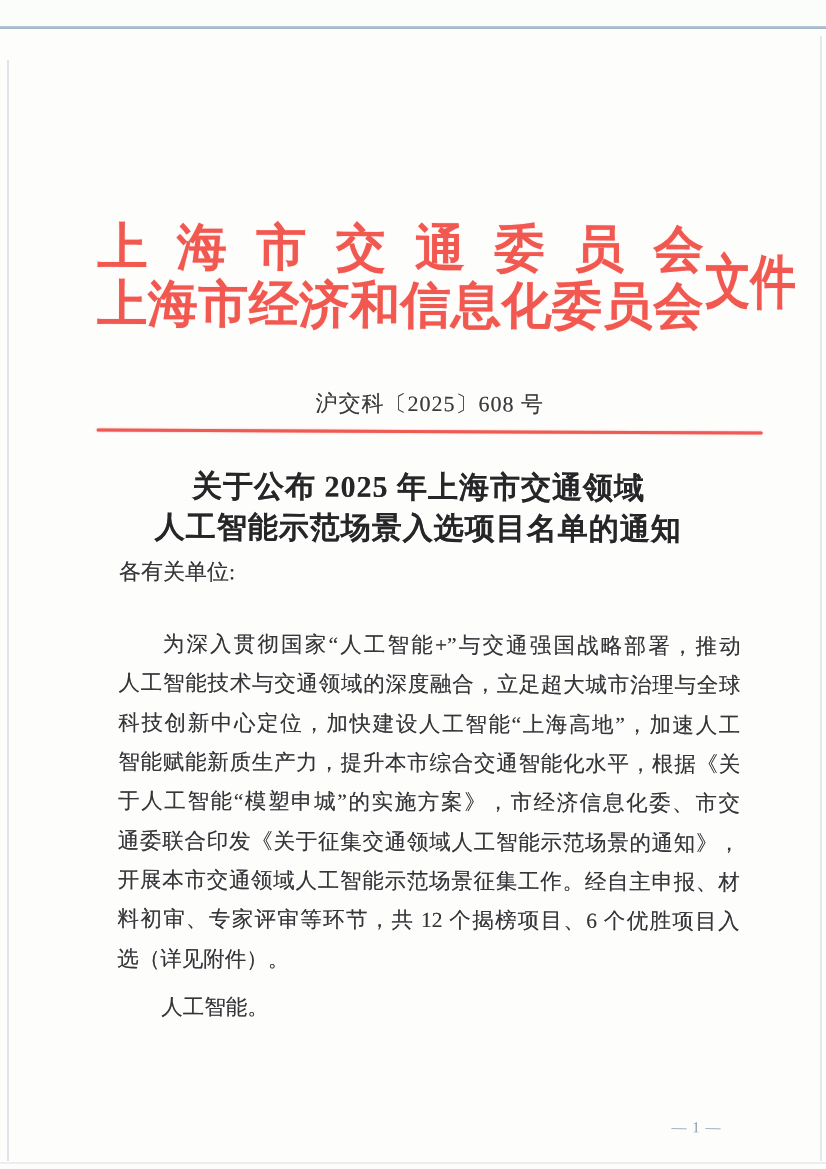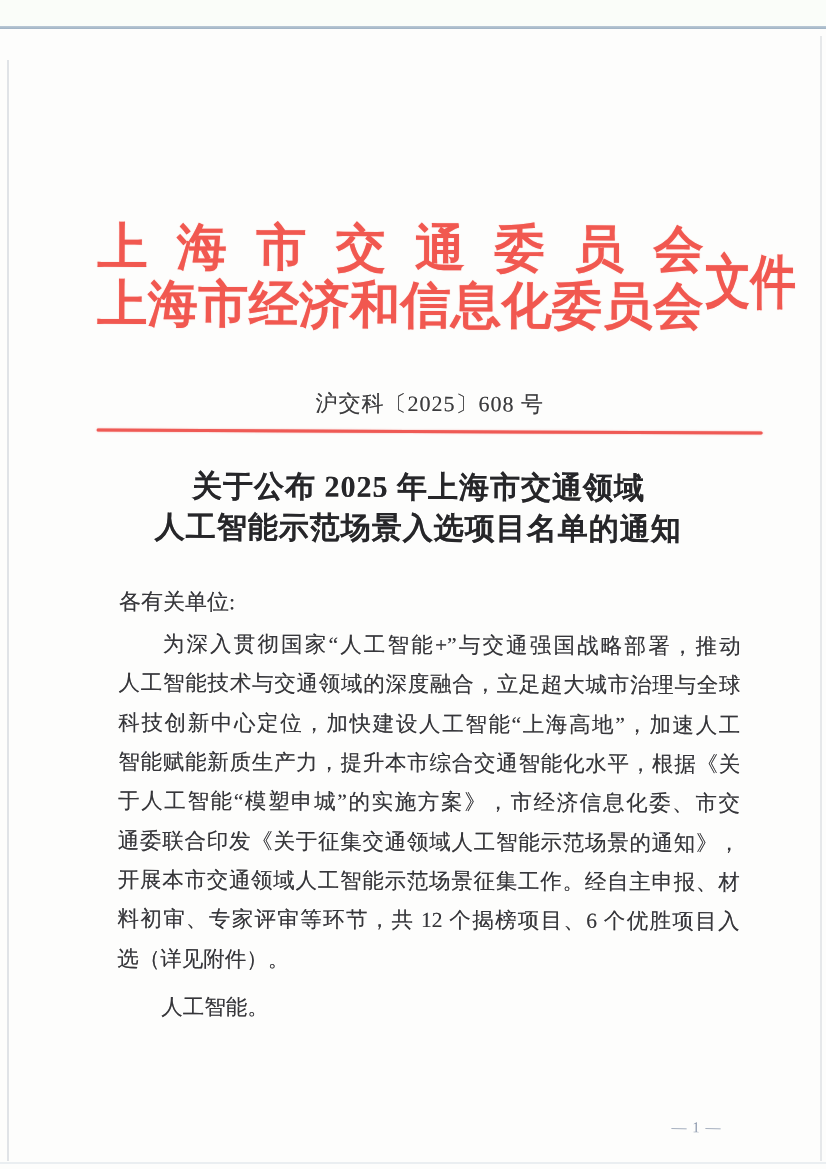--- a/index.html
+++ b/index.html
@@ -93,21 +93,21 @@
   .title {
     position: absolute; top: 466px; left: 85px; width: 666px;
     text-align: center;
     font-size: 30px; line-height: 41px; font-weight: bold;
     letter-spacing: 1px;
     color: var(--title-ink);
     text-shadow: 0 0 0.6px rgba(38,38,41,0.6);
   }
 
   .salutation {
-    position: absolute; top: 590px; left: 119px;
+    position: absolute; top: 560px; left: 119px;
     font-size: 22px; line-height: 26px;
     color: var(--body-ink);
     text-shadow: 0 0 0.4px rgba(54,54,58,0.55);
   }
 
   .body-text {
     position: absolute; top: 626px; left: 119px; width: 622px;
     font-size: 21.5px;
     color: var(--body-ink);
     text-shadow: 0 0 0.4px rgba(54,54,58,0.55);

